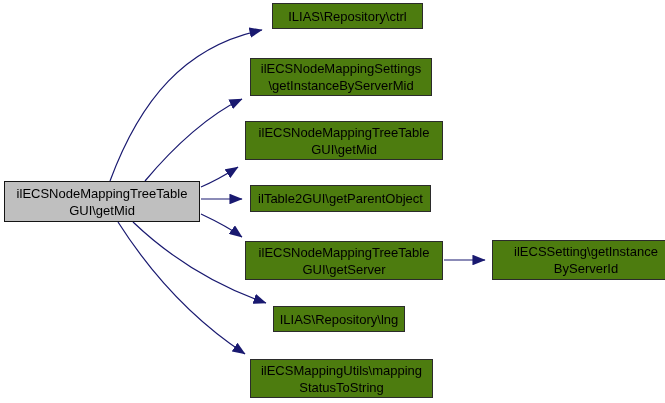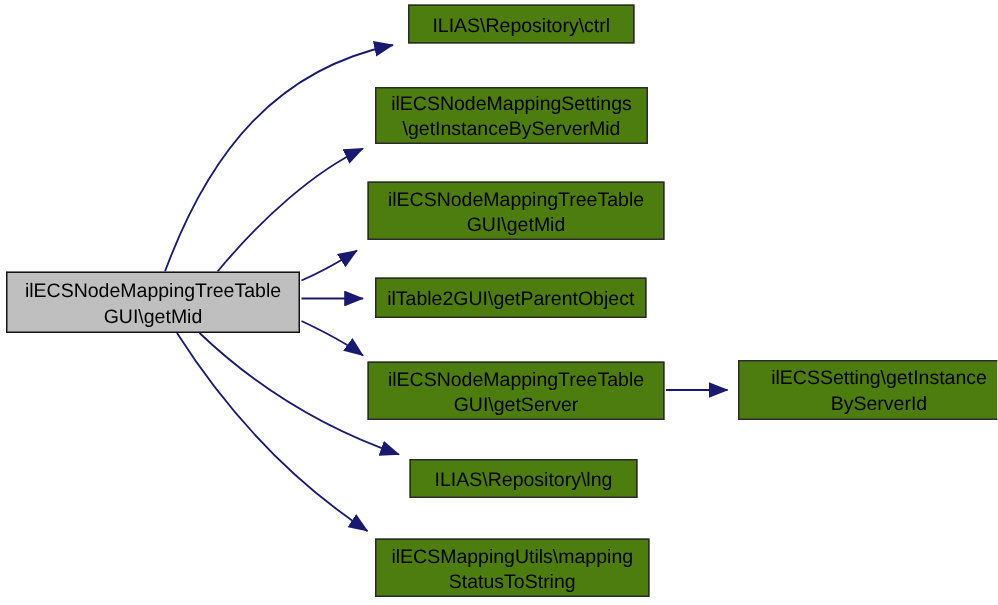--- a/index.html
+++ b/index.html
@@ -89,21 +89,21 @@
   <div class="node" style="left:245px; top:241px; width:198px; height:39px;">
     <span>ilECSNodeMappingTreeTable</span>
     <span>GUI\getServer</span>
   </div>
 
   <div class="node" style="left:492px; top:240px; width:188px; height:40px;">
     <span>ilECSSetting\getInstance</span>
     <span>ByServerId</span>
   </div>
 
-  <div class="node" style="left:273px; top:306px; width:152px; height:26px;">
+  <div class="node" style="left:273px; top:306px; width:132px; height:26px;">
     <span>ILIAS\Repository\lng</span>
   </div>
 
   <div class="node" style="left:250px; top:359px; width:183px; height:39px;">
     <span>ilECSMappingUtils\mapping</span>
     <span>StatusToString</span>
   </div>
 
 </div>
 

